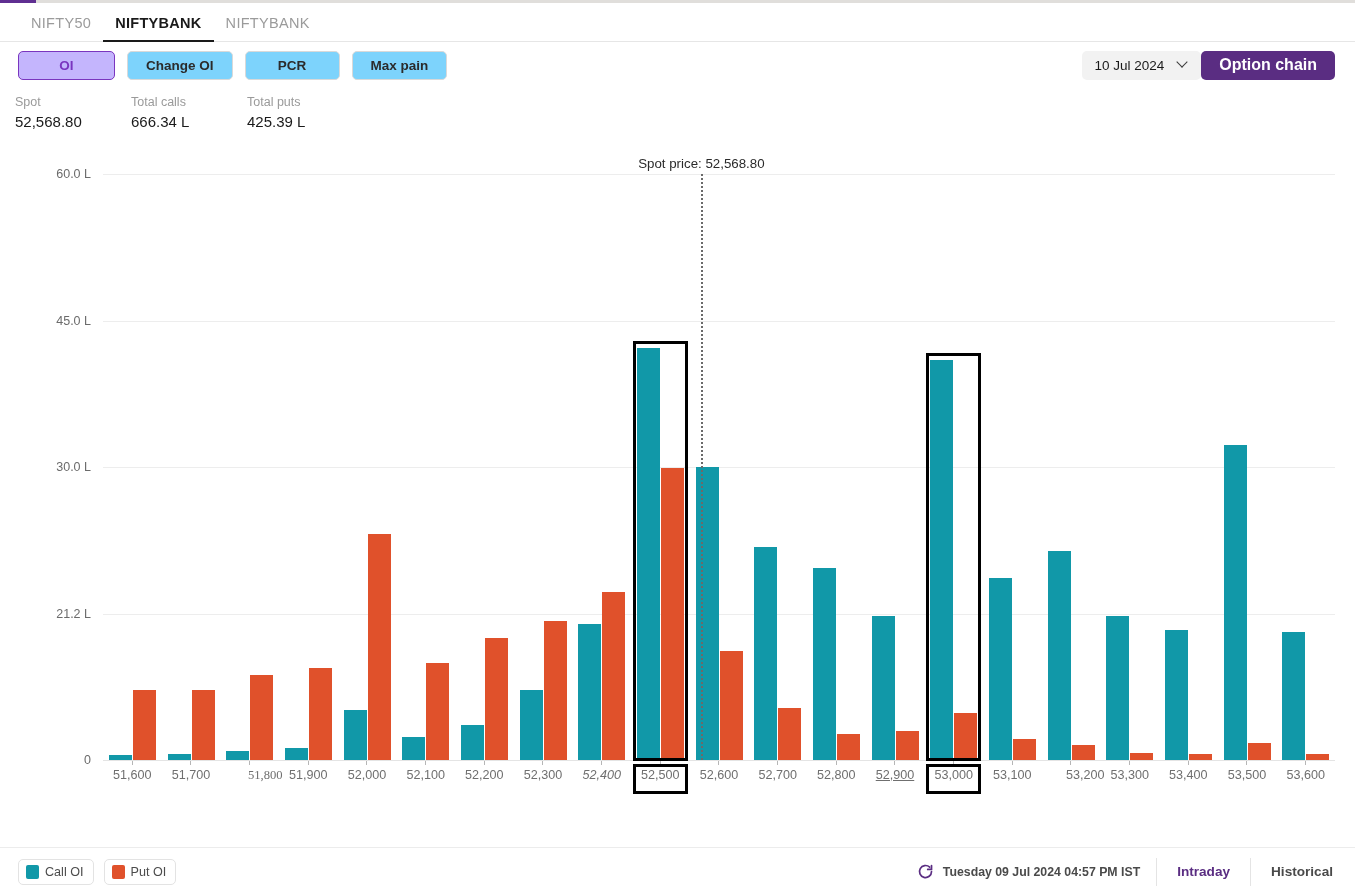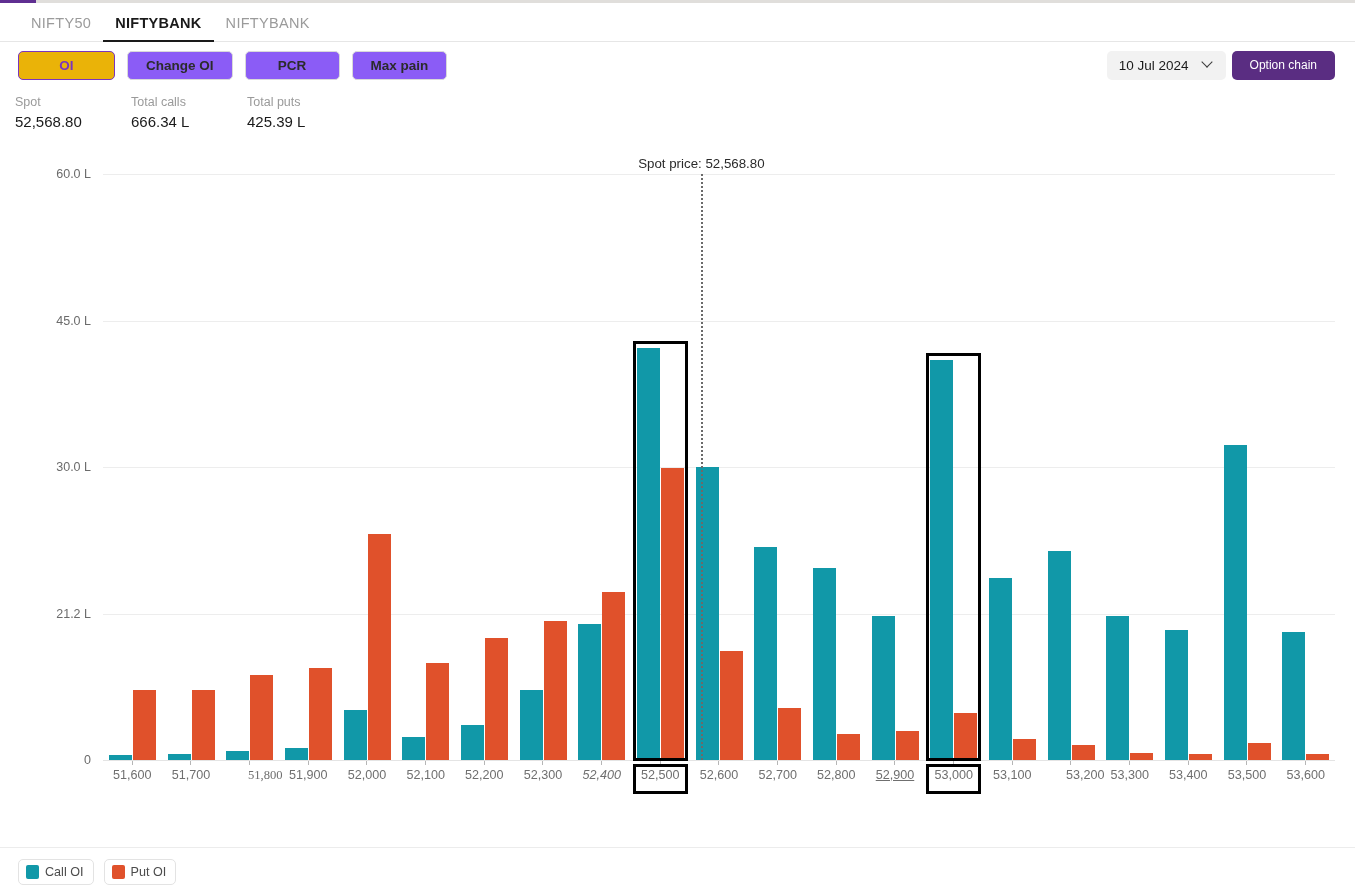--- a/index.html
+++ b/index.html
@@ -55,40 +55,40 @@
     display: flex; align-items: center;
     padding-left: 18px;
     gap: 12px;
   }
   .metric-btn {
     height: 29px;
     min-width: 95px;
     padding: 0 18px;
     border: 1px solid #d9d9d9;
     border-radius: 5px;
-    background: #8b5cf6;
+    background: #7dd3fc;
     color: #2b2b2b;
     font-size: 13.5px;
     font-weight: bold;
     font-family: "Liberation Sans", sans-serif;
     cursor: pointer;
     display: flex; align-items: center; justify-content: center;
   }
   .metric-btn.active {
     border: 1.4px solid #7a35bf;
-    background: #eab308;
+    background: #c4b5fd;
     color: #7a35bf;
     min-width: 97px;
   }
 
   
   .right-controls {
     position: absolute; top: 50px; right: 20px;
     height: 30px;
-    display: flex; align-items: center; gap: 6px;
+    display: flex; align-items: center; gap: 0;
   }
   .expiry-select {
     height: 29px;
     background: #f2f2f2;
     border: none; border-radius: 5px;
     padding: 0 12px;
     display: flex; align-items: center; gap: 14px;
     font-size: 13.5px; color: #1a1a1a;
     cursor: pointer;
   }
@@ -103,21 +103,21 @@
     border-right: 1.6px solid #3b3b3b;
     border-bottom: 1.6px solid #3b3b3b;
     transform: rotate(45deg);
   }
   .optionchain-btn {
     height: 29px;
     background: #5a2d82;
     color: #ffffff;
     border: none; border-radius: 5px;
     padding: 0 18px;
-    font-size: 12px; font-weight: normal;
+    font-size: 16px; font-weight: bold;
     font-family: "Liberation Sans", sans-serif;
     cursor: pointer;
     display: flex; align-items: center;
   }
 
   
   .stats {
     position: absolute; top: 94px; left: 15px;
     display: flex;
   }
@@ -449,13 +449,26 @@
   <div class="legend" id="legend">
       <div class="legend-item">
         <span class="swatch" style="background: rgb(17, 152, 168);"></span>
         <span>Call OI</span>
       </div>
       <div class="legend-item">
         <span class="swatch" style="background: rgb(224, 81, 43);"></span>
         <span>Put OI</span>
       </div>
     </div>
+  <div class="footer-right">
+    <span class="refresh-icon">
+      <svg width="17" height="17" viewBox="0 0 24 24" fill="none" stroke="#5a2d82" stroke-width="2.4" stroke-linecap="round">
+        <path d="M20.5 12a8.5 8.5 0 1 1-2.6-6.1"></path>
+        <path d="M20.5 3.6V9h-5.4"></path>
+      </svg>
+    </span>
+    <span class="timestamp">Tuesday 09 Jul 2024 04:57 PM IST</span>
+    <span class="divider"></span>
+    <span class="view-link">Intraday</span>
+    <span class="divider"></span>
+    <span class="view-link inactive">Historical</span>
+  </div>
 </div>
 
 </body></html>

